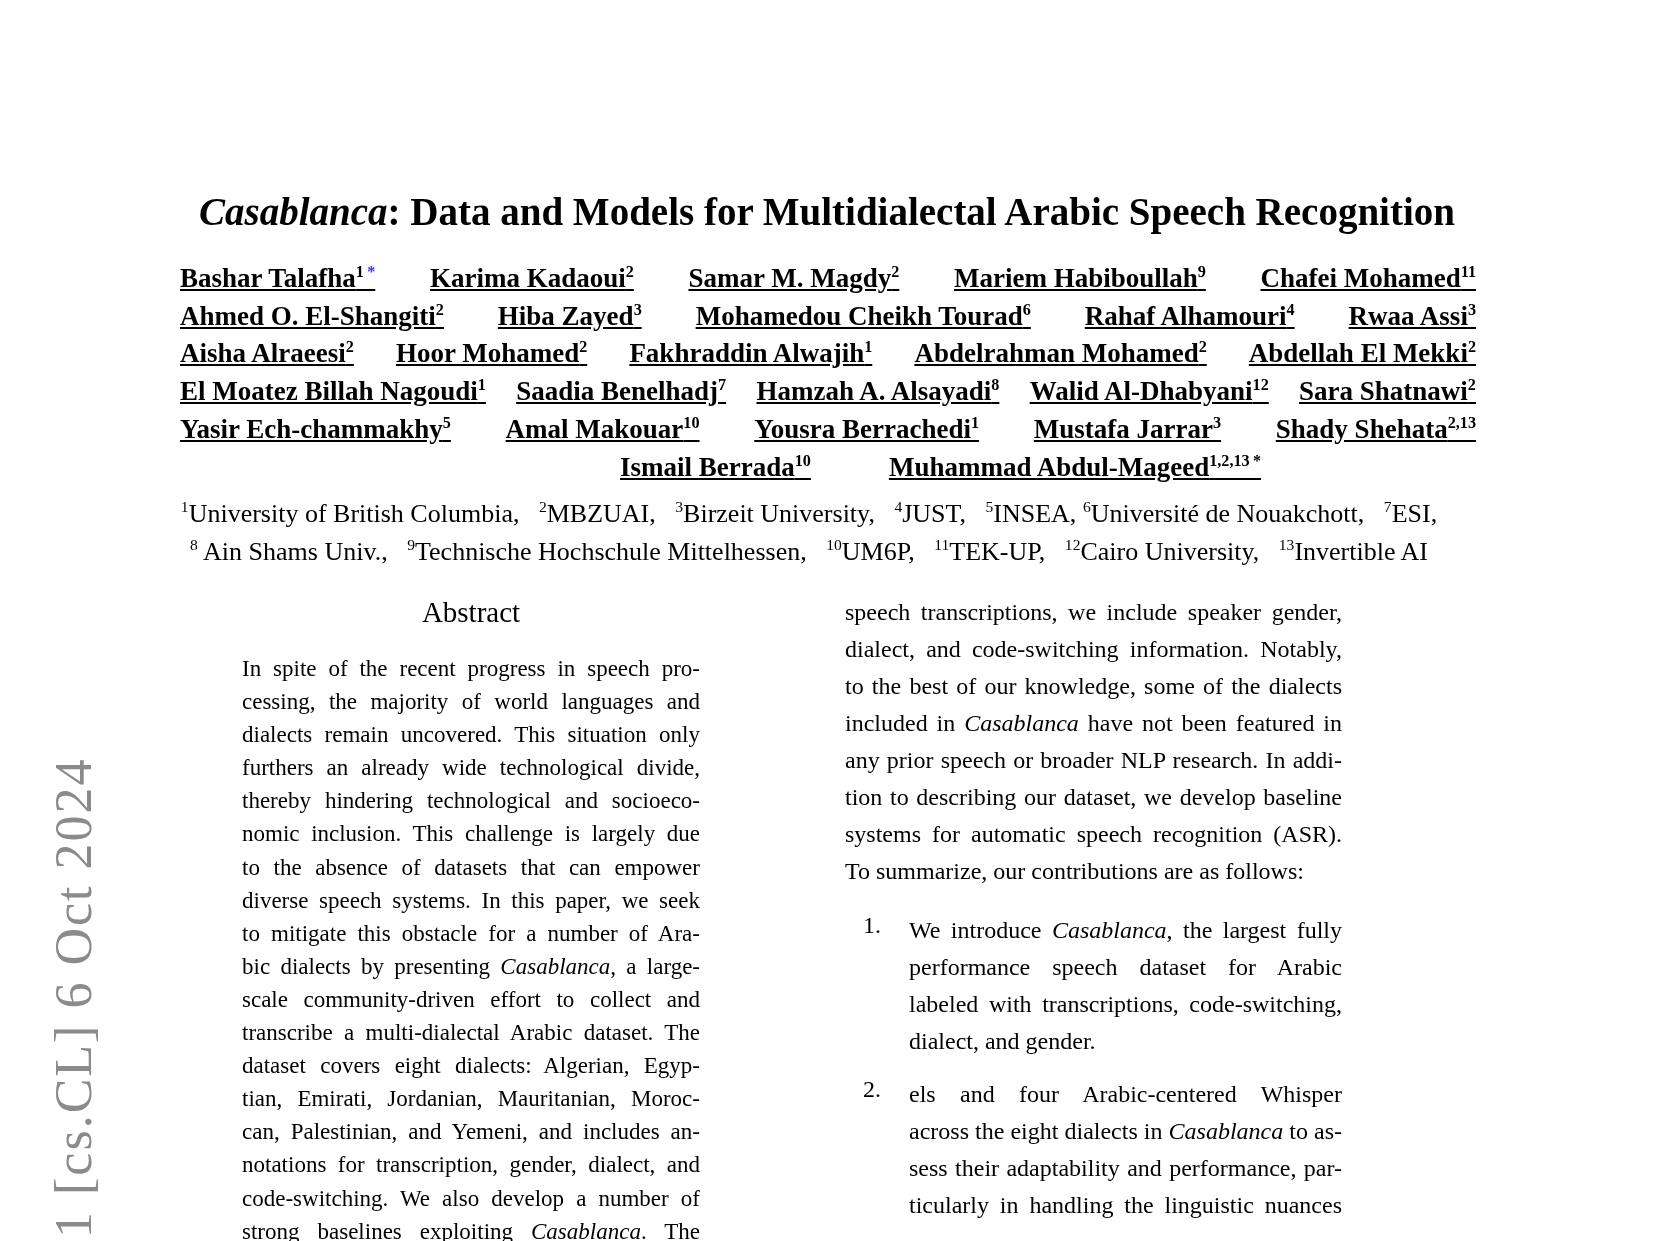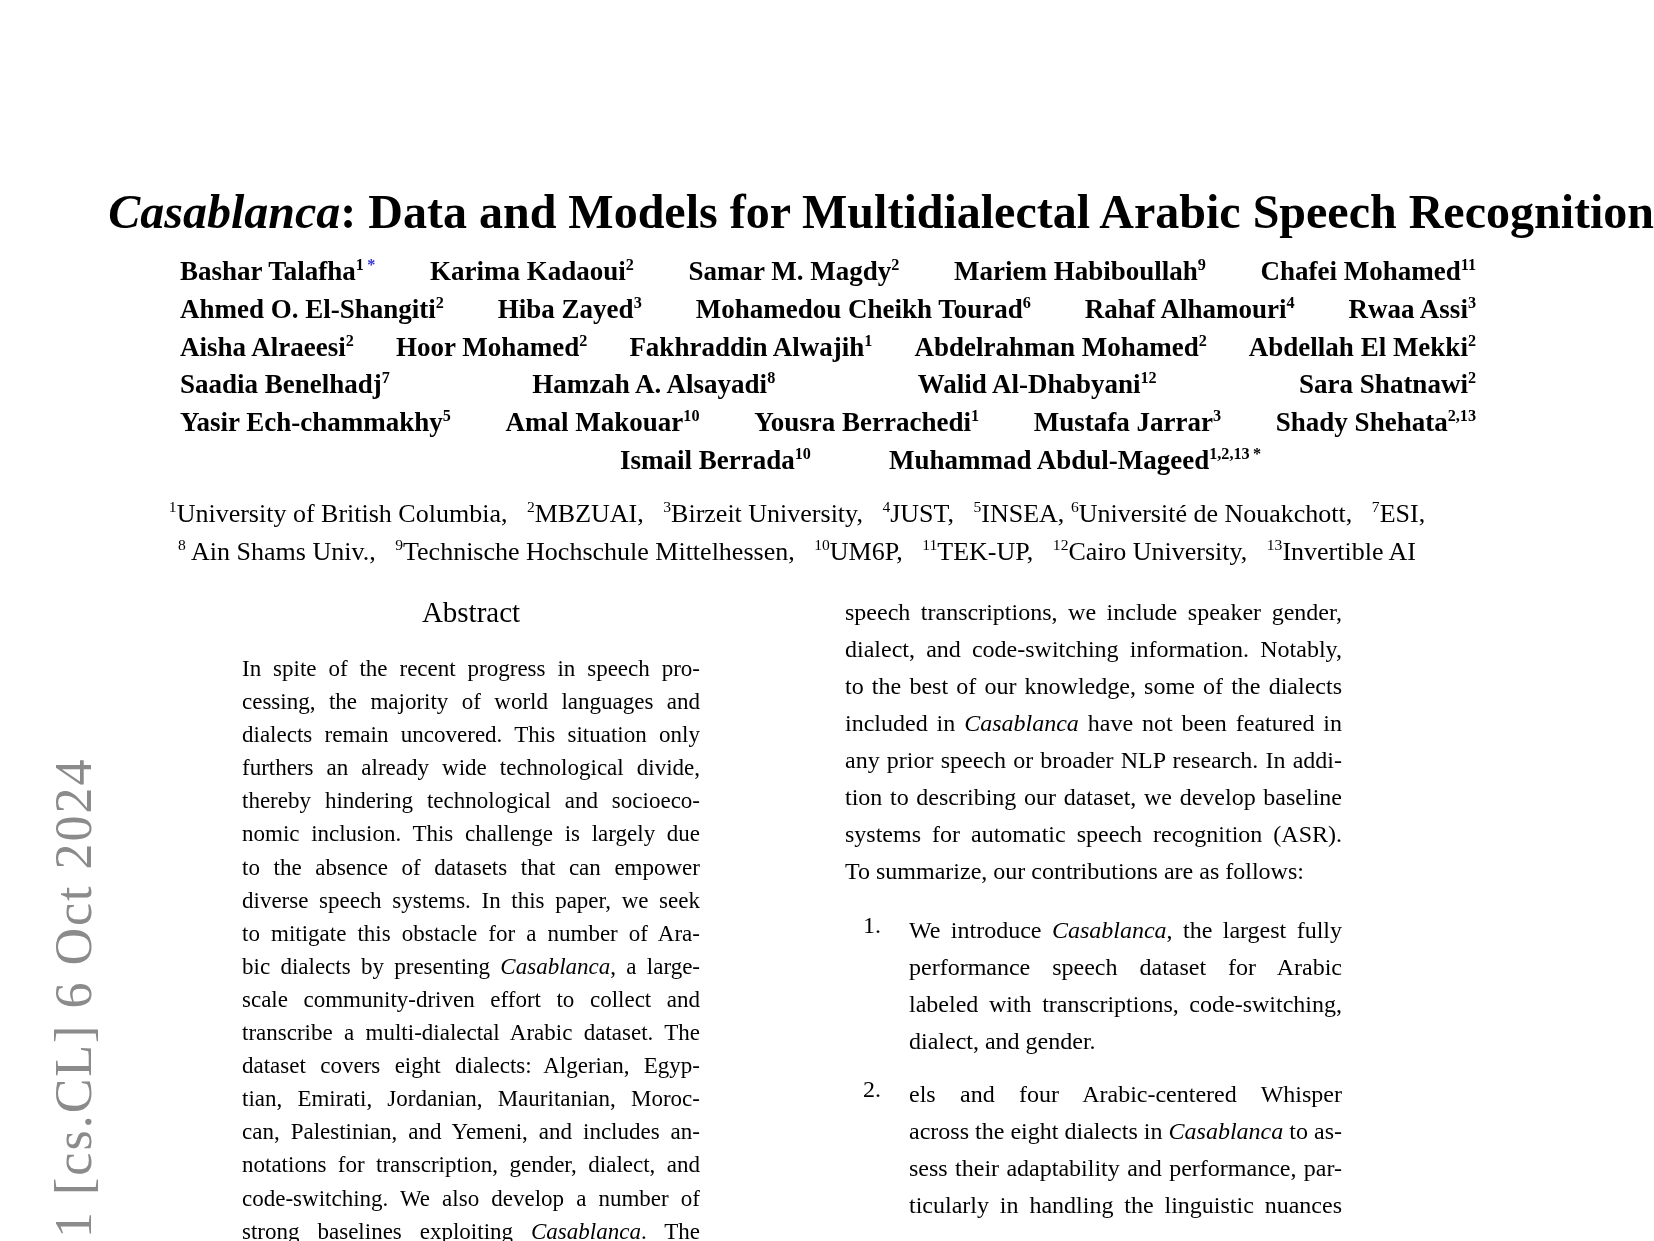--- a/index.html
+++ b/index.html
@@ -9,33 +9,33 @@
     font-family:"Liberation Serif","DejaVu Serif",serif;
   }
   .watermark{
     position:absolute;left:46px;top:1238px;
     transform:rotate(-90deg);transform-origin:0 0;
     font-size:52px;line-height:56px;letter-spacing:2px;
     color:#8b8b8b;white-space:nowrap;
   }
   .title{
     position:absolute;top:188px;left:0;width:100%;margin:0;
-    text-align:right;font-size:48px;font-weight:bold;line-height:48px;
+    text-align:center;font-size:39px;font-weight:bold;line-height:48px;
   }
   .authors{
     position:absolute;left:180px;top:256px;width:1296px;
     font-weight:bold;font-size:27px;
   }
-  .author-row{display:flex;justify-content:space-between;align-items:flex-start;height:37.8px;}
+  .author-row{display:flex;justify-content:space-between;align-items:flex-end;height:37.8px;text-decoration:underline;}
   .author-row.centered{justify-content:center;gap:78px;padding-left:225px;}
   .author-cell{white-space:nowrap;}
   sup{font-size:60%;vertical-align:super;line-height:0;}
   .affils{
     position:absolute;left:0;top:495px;width:1594px;
-    text-align:center;font-size:26px;
+    text-align:center;font-size:26px;padding-left:12px;
   }
   .affil-line{line-height:38px;white-space:nowrap;}
   .col-left{position:absolute;left:242px;top:596px;width:458px;}
   .abstract-heading{text-align:center;font-size:29px;font-weight:normal;line-height:32px;margin:0 0 24px 0;}
   .abstract-body{font-size:23px;}
   .abs-line{line-height:33.1px;height:33.1px;}
   .col-right{position:absolute;left:845px;top:594px;width:497px;font-size:24px;}
   .body-line{line-height:37px;height:37px;}
   .jline{text-align:justify;text-align-last:justify;overflow:hidden;}
   .jline.natural{text-align-last:left;}
@@ -69,20 +69,21 @@
         <span class="author-cell"><span>Rwaa Assi</span><sup>3</sup></span>
       </div>
       <div class="author-row">
         <span class="author-cell"><span>Aisha Alraeesi</span><sup>2</sup></span>
         <span class="author-cell"><span>Hoor Mohamed</span><sup>2</sup></span>
         <span class="author-cell"><span>Fakhraddin Alwajih</span><sup>1</sup></span>
         <span class="author-cell"><span>Abdelrahman Mohamed</span><sup>2</sup></span>
         <span class="author-cell"><span>Abdellah El Mekki</span><sup>2</sup></span>
       </div>
       <div class="author-row">
+        <span class="author-cell"><span>El Moatez Billah Nagoudi</span><sup>1</sup></span>
         <span class="author-cell"><span>Saadia Benelhadj</span><sup>7</sup></span>
         <span class="author-cell"><span>Hamzah A. Alsayadi</span><sup>8</sup></span>
         <span class="author-cell"><span>Walid Al-Dhabyani</span><sup>12</sup></span>
         <span class="author-cell"><span>Sara Shatnawi</span><sup>2</sup></span>
       </div>
       <div class="author-row">
         <span class="author-cell"><span>Yasir Ech-chammakhy</span><sup>5</sup></span>
         <span class="author-cell"><span>Amal Makouar</span><sup>10</sup></span>
         <span class="author-cell"><span>Yousra Berrachedi</span><sup>1</sup></span>
         <span class="author-cell"><span>Mustafa Jarrar</span><sup>3</sup></span>

